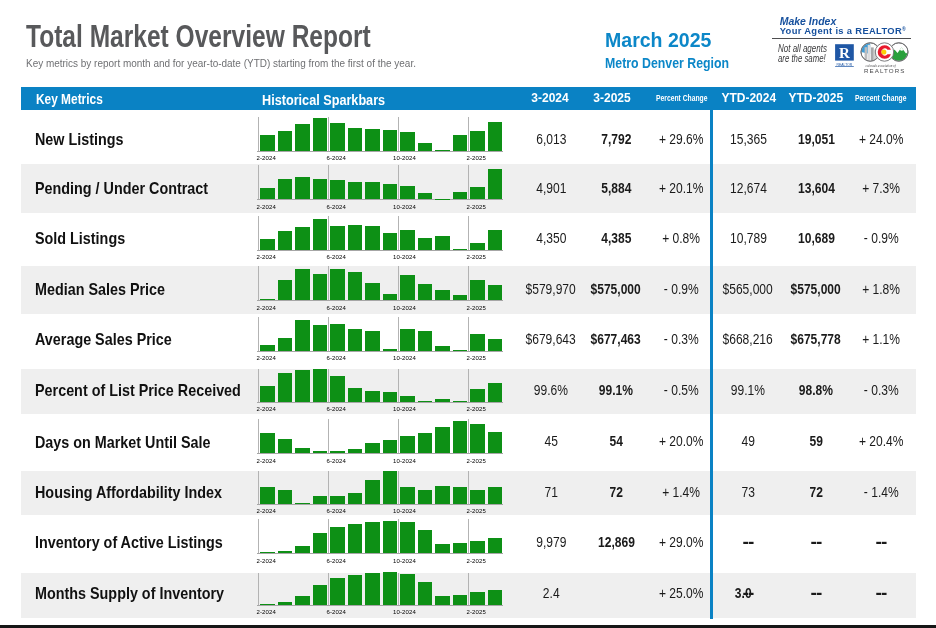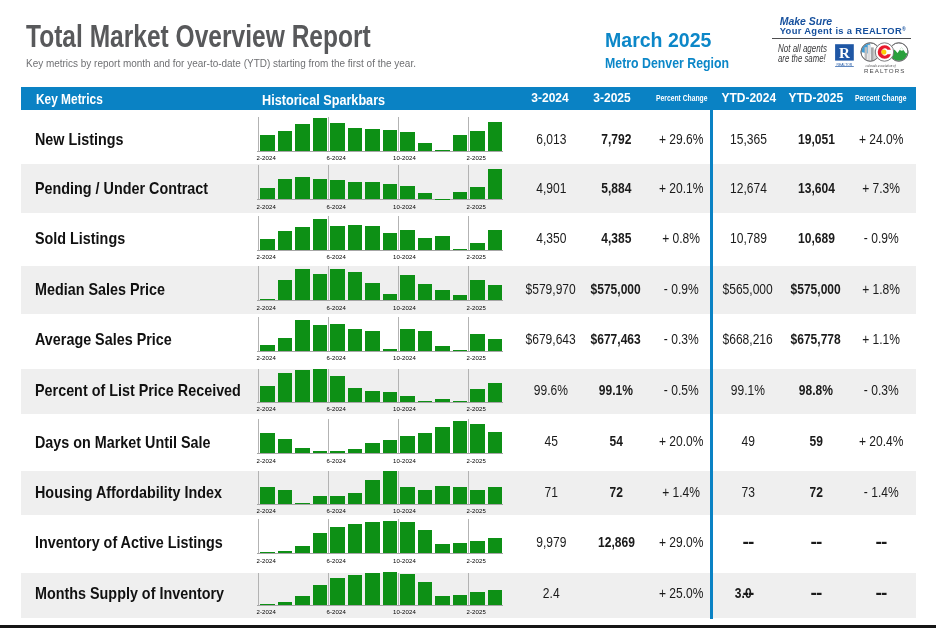--- a/index.html
+++ b/index.html
@@ -5,21 +5,21 @@
 .t{position:absolute;white-space:nowrap;}
 .bar{position:absolute;background:#0d9015;}
 .tick{position:absolute;width:1.2px;background:#b3b3b3;}
 .bline{position:absolute;height:1px;background:#a6a6a6;}
 .xl{position:absolute;font-size:6px;line-height:1;color:#000;letter-spacing:0.12px;}
 </style></head><body>
 <div class="t" style="font-size:30.5px;line-height:1;color:#58595b;font-weight:bold;left:25.6px;transform:scaleX(0.805);transform-origin:0 50%;top:21.01px;">Total Market Overview Report</div>
 <div class="t" style="font-size:11px;line-height:1;color:#6f7073;left:25.5px;transform:scaleX(0.906);transform-origin:0 50%;top:58.21px;">Key metrics by report month and for year-to-date (YTD) starting from the first of the year.</div>
 <div class="t" style="font-size:21px;line-height:1;color:#0c87c8;font-weight:bold;left:604.9px;transform:scaleX(0.93);transform-origin:0 50%;top:28.93px;">March 2025</div>
 <div class="t" style="font-size:14.5px;line-height:1;color:#0c87c8;font-weight:bold;left:604.9px;transform:scaleX(0.851);transform-origin:0 50%;top:56.49px;">Metro Denver Region</div>
-<div class="t" style="font-size:10.5px;line-height:1;color:#17519e;font-weight:bold;font-style:italic;left:779.7px;top:16.16px;">Make Sure</div>
+<div class="t" style="font-size:10.5px;line-height:1;color:#17519e;font-weight:bold;font-style:italic;left:779.7px;top:16.16px;">Make Index</div>
 <div class="t" style="font-size:9.4px;line-height:1;color:#17519e;font-weight:bold;left:779.7px;top:25.69px;letter-spacing:0.33px;">Your Agent is a REALTOR<span style="font-size:5px;vertical-align:3px;">®</span></div>
 <div style="position:absolute;left:771.5px;top:38.4px;width:139px;height:1.1px;background:#4d4d4f;"></div>
 <div class="t" style="font-size:10px;line-height:1;color:#39393b;font-style:italic;left:778.0px;transform:scaleX(0.8);transform-origin:0 50%;top:43.72px;">Not all agents</div>
 <div class="t" style="font-size:10px;line-height:1;color:#39393b;font-style:italic;left:778.0px;transform:scaleX(0.78);transform-origin:0 50%;top:54.22px;">are the same!</div>
 <svg style="position:absolute;left:830px;top:40px;" width="106" height="36" viewBox="0 0 106 36">
 
 <rect x="5.1" y="4.2" width="18.7" height="16.4" fill="#1f57a5"></rect>
 <text x="14.4" y="18.2" font-family="Liberation Serif,serif" font-weight="bold" font-size="15" fill="#ffffff" text-anchor="middle">R</text>
 <rect x="5.1" y="21.6" width="18.7" height="0.9" fill="#ffffff"></rect>
 <text x="14.4" y="25.6" font-family="Liberation Sans" font-size="3.4" fill="#1f57a5" text-anchor="middle">REALTOR</text>

